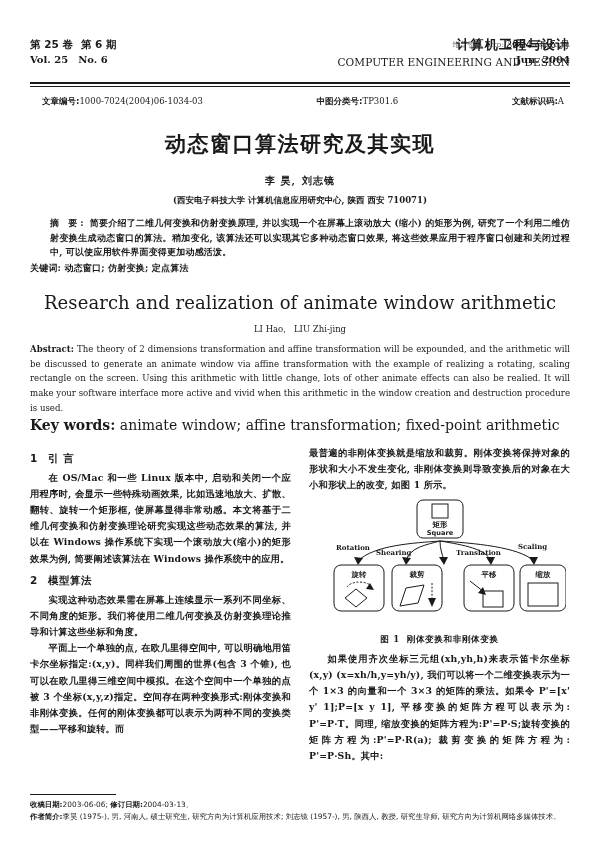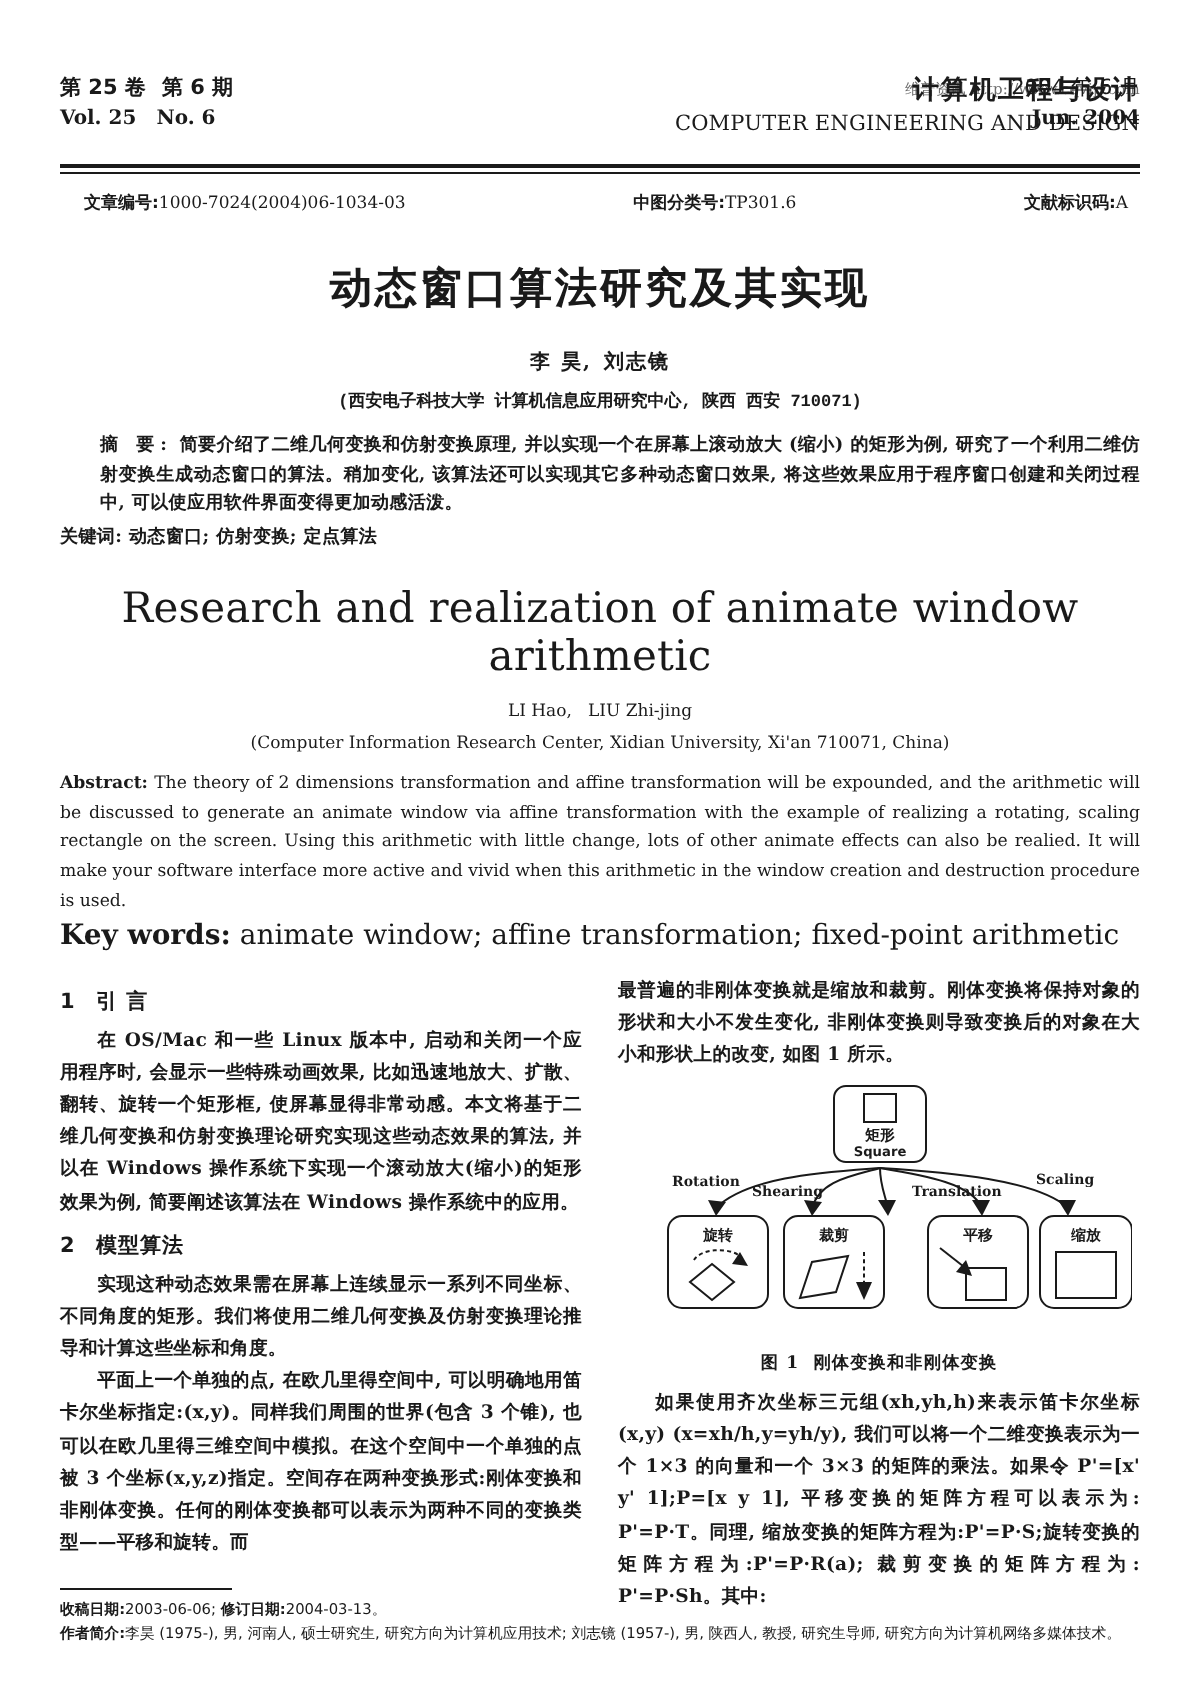--- a/index.html
+++ b/index.html
@@ -124,21 +124,20 @@
     font-weight: bold;
     margin-top: 16px;
     letter-spacing: 1px;
   }
   .authors-cn .gap { display:inline-block; width: 6px; }
   .affil-cn {
     text-align: center;
     font-size: 8.5px;
     margin-top: 7px;
     font-weight: bold;
-    font-family: Liberation Mono, monospace;
   }
 
   .abs-cn {
     margin-top: 9px;
     font-size: 9px;
     line-height: 1.62;
     text-align: justify;
     font-weight: bold;
     letter-spacing: 0.2px;
     margin-left: 20px;
@@ -146,21 +145,21 @@
   .abs-cn .lbl { letter-spacing: 3px; }
   .kw-cn {
     margin-top: 2px;
     font-size: 9px;
     font-weight: bold;
     letter-spacing: 0.2px;
   }
 
   .title-en {
     text-align: center;
-    font-size: 21px;
+    font-size: 18px;
     margin-top: 17px;
     letter-spacing: 0.1px;
   }
   .authors-en {
     text-align: center;
     font-size: 8.5px;
     margin-top: 11px;
   }
   .authors-en .gap { display:inline-block; width: 8px; }
   .affil-en {
@@ -290,21 +289,20 @@
   </div>
   <div class="kw-cn">
     <span>关键词:</span>
     <span>动态窗口; 仿射变换; 定点算法</span>
   </div>
 
   <div class="title-en">Research and realization of animate window arithmetic</div>
   <div class="authors-en">
     <span>LI Hao,</span><span class="gap"></span><span>LIU Zhi-jing</span>
   </div>
-  <div class="affil-en">(Computer Information Research Center, Xidian University, Xi'an 710071, China)</div>
 
   <div class="abs-en">
     <b>Abstract:</b>
     <span>The theory of 2 dimensions transformation and affine transformation will be expounded, and the arithmetic will be discussed to generate an animate window via affine transformation with the example of realizing a rotating, scaling rectangle on the screen. Using this arithmetic with little change, lots of other animate effects can also be realied. It will make your software interface more active and vivid when this arithmetic in the window creation and destruction procedure is used.</span>
   </div>
   <div class="kw-en">
     <b>Key words:</b>
     <span>animate window;  affine transformation;  fixed-point arithmetic</span>
   </div>
 

